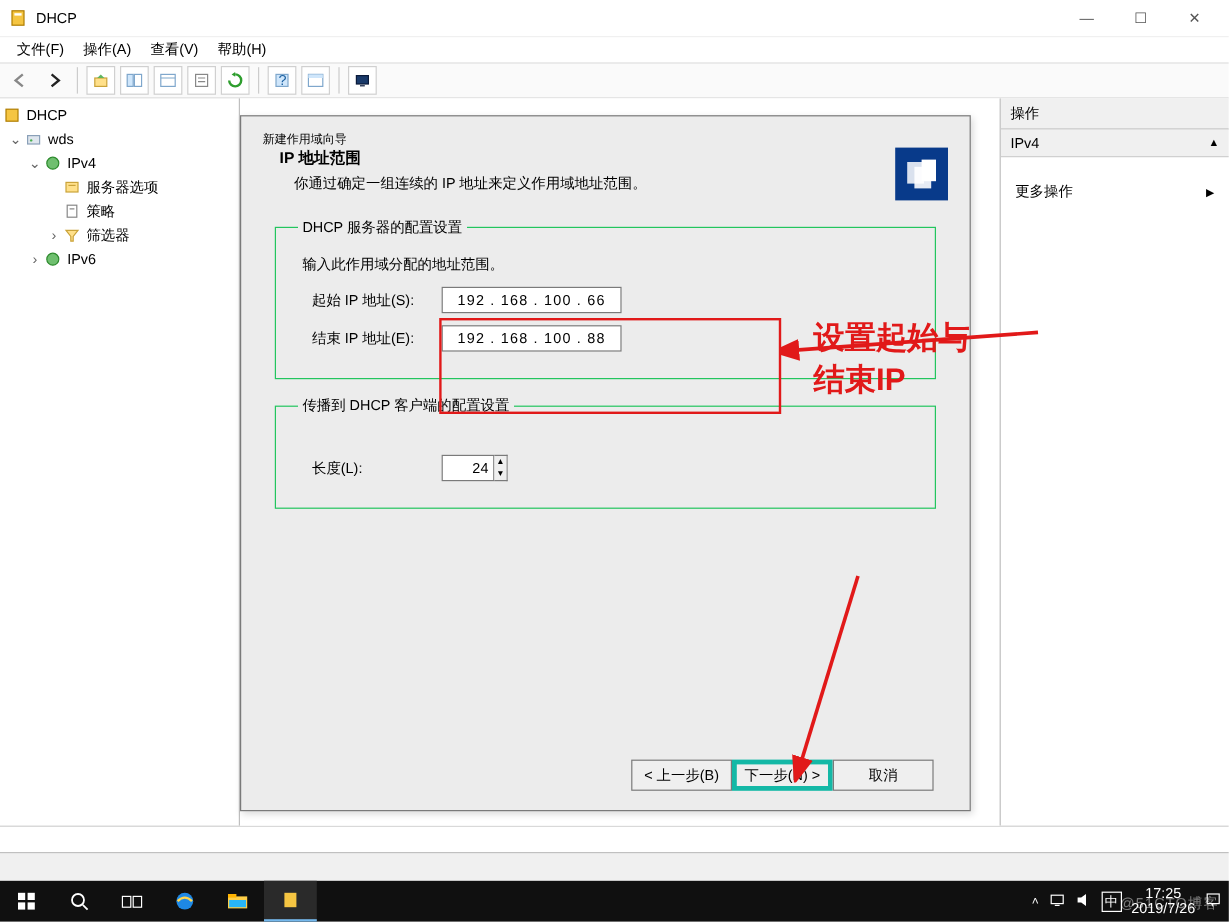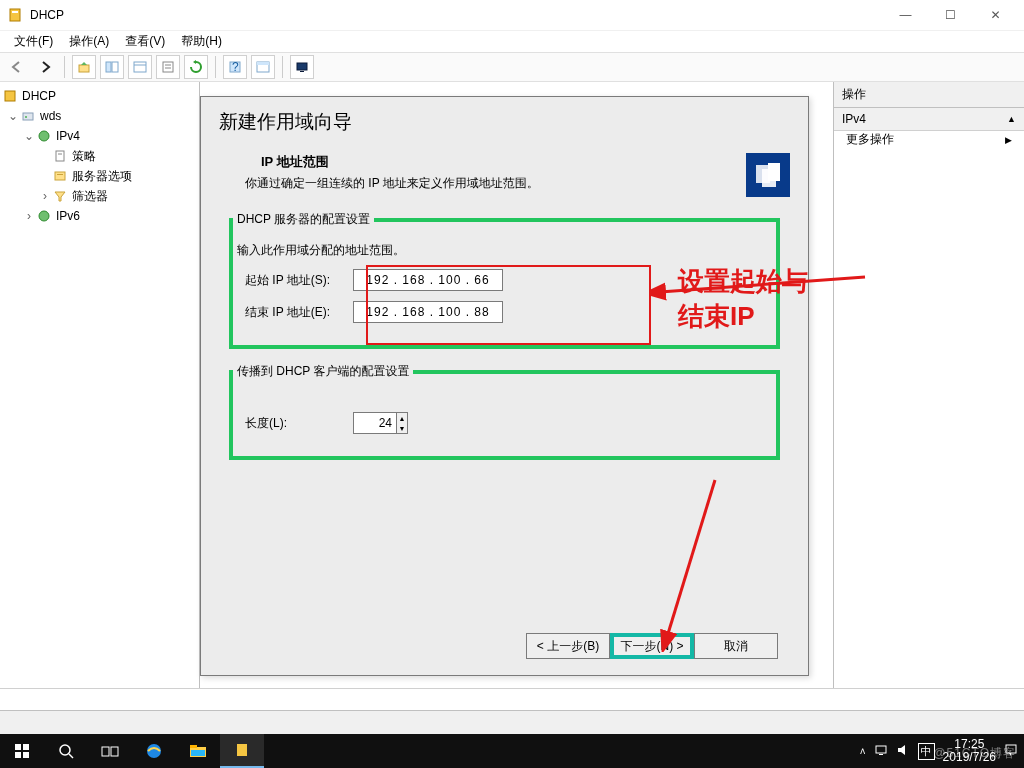--- a/index.html
+++ b/index.html
@@ -19,30 +19,30 @@
 .tree-pane { width: 200px; border-right: 1px solid #bfbfbf; padding: 4px 2px; overflow: hidden; }
 .tree-item { display: flex; align-items: center; height: 20px; white-space: nowrap; }
 .tree-item .exp { width: 14px; text-align: center; color: #666; display: inline-block; }
 .tree-item .ticon { width: 16px; height: 16px; display: inline-flex; align-items: center; justify-content: center; margin-right: 4px; }
 .tree-item .tlabel { }
 .center-pane { flex: 1; position: relative; background: #fff; border-right: 1px solid #bfbfbf; }
 .actions-pane { width: 190px; display: flex; flex-direction: column; }
 .actions-header { background: #f0f0f0; border-bottom: 1px solid #c0c0c0; padding: 4px 8px; }
 .actions-sel { background: #f0f0f0; padding: 4px 8px; display: flex; align-items: center; justify-content: space-between; border-bottom: 1px solid #d0d0d0; }
 .actions-sel .tri { font-size: 9px; }
-.actions-row { display: flex; align-items: center; padding: 0 12px; justify-content: space-between; }
+.actions-row { display: flex; align-items: center; padding: 20px 12px; justify-content: space-between; }
 .actions-row .more { font-size: 9px; }
 .dialog { position: absolute; left: 0px; top: 14px; width: 609px; height: 580px; background: #ececec; border: 1px solid #7a7a7a; box-shadow: 2px 2px 6px rgba(0,0,0,0.15); }
 .dialog-inner { padding: 12px 18px; display: flex; flex-direction: column; height: 100%; }
-.wiz-title { font-size: 19px; margin-bottom: 18px; }
+.wiz-title { font-size: 10px; }
 .wiz-head { display: flex; align-items: flex-start; }
 .wiz-head-text { flex: 1; padding-left: 14px; }
-.wiz-head-text b { font-weight: 700; font-size: 13px; margin-left: 28px; }
+.wiz-head-text b { font-weight: 700; font-size: 13px; }
 .wiz-head-icon { width: 44px; height: 44px; background: #083a8a; display: flex; align-items: center; justify-content: center; }
-fieldset.group { border: 4px solid #22c55e; margin: 14px 10px 0 10px; padding: 12px 0; }
+fieldset.group { border: 1px solid #22c55e; margin: 14px 10px 0 10px; padding: 12px 18px; }
 fieldset.group legend { padding: 0 4px; font-size: 12px; }
 .form-row { display: flex; align-items: center; margin: 10px 0; }
 .form-row .lbl { width: 120px; text-align: left; }
 .ip-input { width: 150px; height: 22px; border: 1px solid #7a7a7a; background: #fff; display: flex; align-items: center; justify-content: space-around; letter-spacing: 1px; padding: 0 4px; font-family: Consolas, monospace; font-size: 12px; }
 .spin-input { width: 55px; height: 22px; position: relative; display: inline-flex; }
 .spin-input input { width: 44px; height: 22px; border: 1px solid #7a7a7a; text-align: right; padding-right: 4px; font-family: inherit; font-size: 12px; }
 .spin-input .sp { display: flex; flex-direction: column; width: 13px; border: 1px solid #7a7a7a; border-left: none; }
 .spin-input .sp div { flex: 1; display: flex; align-items: center; justify-content: center; font-size: 7px; background: #efefef; }
 .redbox { border: 2px solid #e11919; padding: 4px 10px 4px 6px; position: absolute; left: 250px; top: 156px; width: 300px; height: 88px; pointer-events: none; }
 .buttons { margin-top: auto; display: flex; justify-content: flex-end; padding: 8px 12px 4px; }
@@ -175,34 +175,34 @@
       <span class="ticon">
           <svg width="14" height="14">
             <circle cx="7" cy="7" r="5" fill="#6fbf6f" stroke="#2e8b2e"></circle>
           </svg>
         </span>
       <span class="tlabel">IPv4</span>
     </div>
     <div class="tree-item" style="padding-left:50px">
       <span class="ticon">
           <svg width="14" height="14">
+            <rect x="2" y="3" width="10" height="8" fill="#ffe08a" stroke="#caa33a"></rect>
+            <rect x="4" y="5" width="6" height="1" fill="#caa33a"></rect>
+          </svg>
+        </span>
+      <span class="tlabel">服务器选项</span>
+    </div>
+    <div class="tree-item" style="padding-left:50px">
+      <span class="ticon">
+          <svg width="14" height="14">
             <rect x="3" y="2" width="8" height="10" fill="#fff" stroke="#888"></rect>
             <line x1="5" y1="5" x2="9" y2="5" stroke="#888"></line>
           </svg>
         </span>
       <span class="tlabel">策略</span>
-    </div>
-    <div class="tree-item" style="padding-left:50px">
-      <span class="ticon">
-          <svg width="14" height="14">
-            <rect x="2" y="3" width="10" height="8" fill="#ffe08a" stroke="#caa33a"></rect>
-            <rect x="4" y="5" width="6" height="1" fill="#caa33a"></rect>
-          </svg>
-        </span>
-      <span class="tlabel">服务器选项</span>
     </div>
     <div class="tree-item" style="padding-left:36px">
       <span class="exp">›</span>
       <span class="ticon">
           <svg width="14" height="14">
             <path d="M2 3 L12 3 L8 8 L8 12 L6 12 L6 8 Z" fill="#ffe08a" stroke="#caa33a"></path>
           </svg>
         </span>
       <span class="tlabel">筛选器</span>
     </div>

